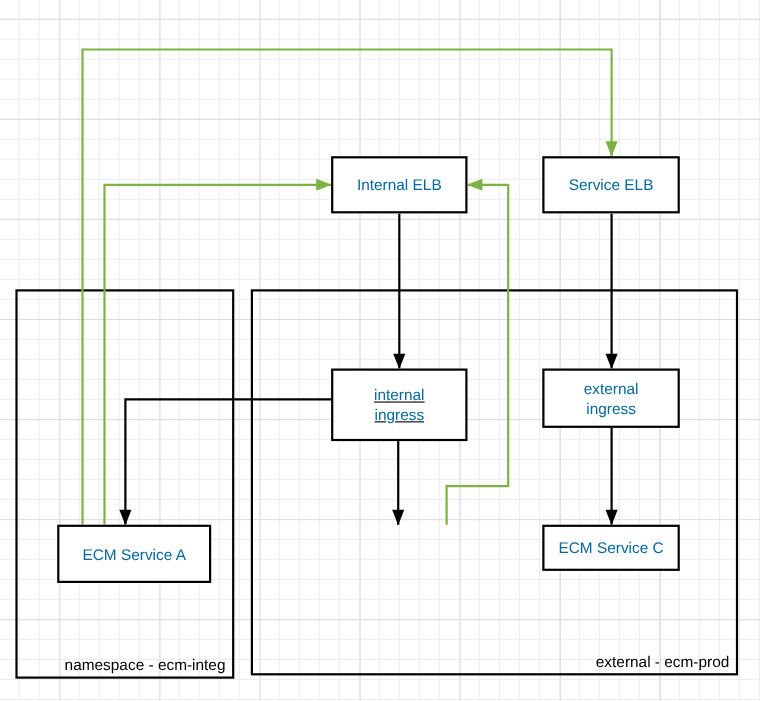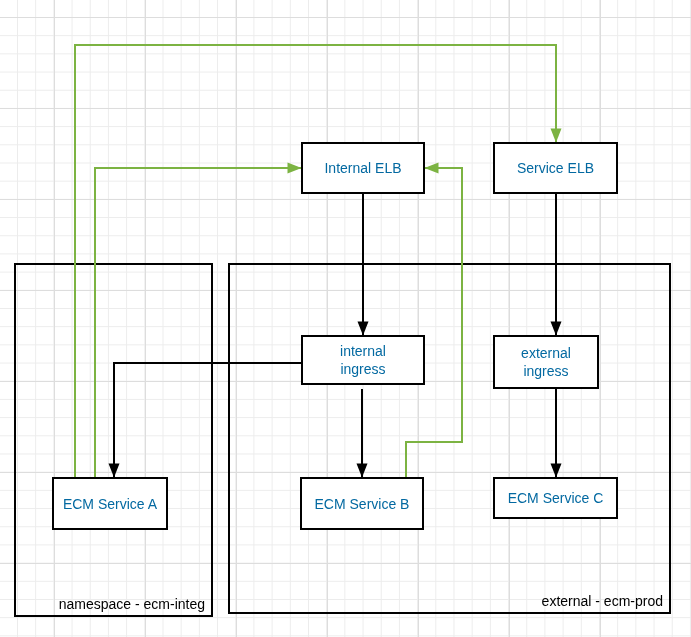--- a/index.html
+++ b/index.html
@@ -103,31 +103,28 @@
     <path class="edge green" d="M95,477 L95,168 L301,168" marker-end="url(#arrow-green)"></path>
     <path class="edge green" d="M406,477 L406,442 L462,442 L462,168 L425,168" marker-end="url(#arrow-green)"></path>
   </svg>
 
   <div class="node" style="left:301px; top:142px; width:124px; height:52px;">
     <span class="node-label">Internal ELB</span>
   </div>
   <div class="node" style="left:493px; top:142px; width:125px; height:52px;">
     <span class="node-label">Service ELB</span>
   </div>
-  <div class="node" style="left:301px; top:335px; width:124px; height:50px;">
+  <div class="node" style="left:301px; top:335px; width:124px; height:66px;text-decoration:underline;">
     <span class="node-label">internal
 ingress</span>
   </div>
-  <div class="node" style="left:493px; top:335px; width:106px; height:54px;">
+  <div class="node" style="left:493px; top:335px; width:125px; height:54px;">
     <span class="node-label">external
 ingress</span>
   </div>
-  <div class="node" style="left:52px; top:477px; width:116px; height:53px;">
+  <div class="node" style="left:52px; top:477px; width:140px; height:53px;">
     <span class="node-label">ECM Service A</span>
-  </div>
-  <div class="node" style="left:300px; top:477px; width:124px; height:53px;">
-    <span class="node-label">ECM Service B</span>
   </div>
   <div class="node" style="left:493px; top:477px; width:125px; height:42px;">
     <span class="node-label">ECM Service C</span>
   </div>
 
 </div>
 
 </body></html>

